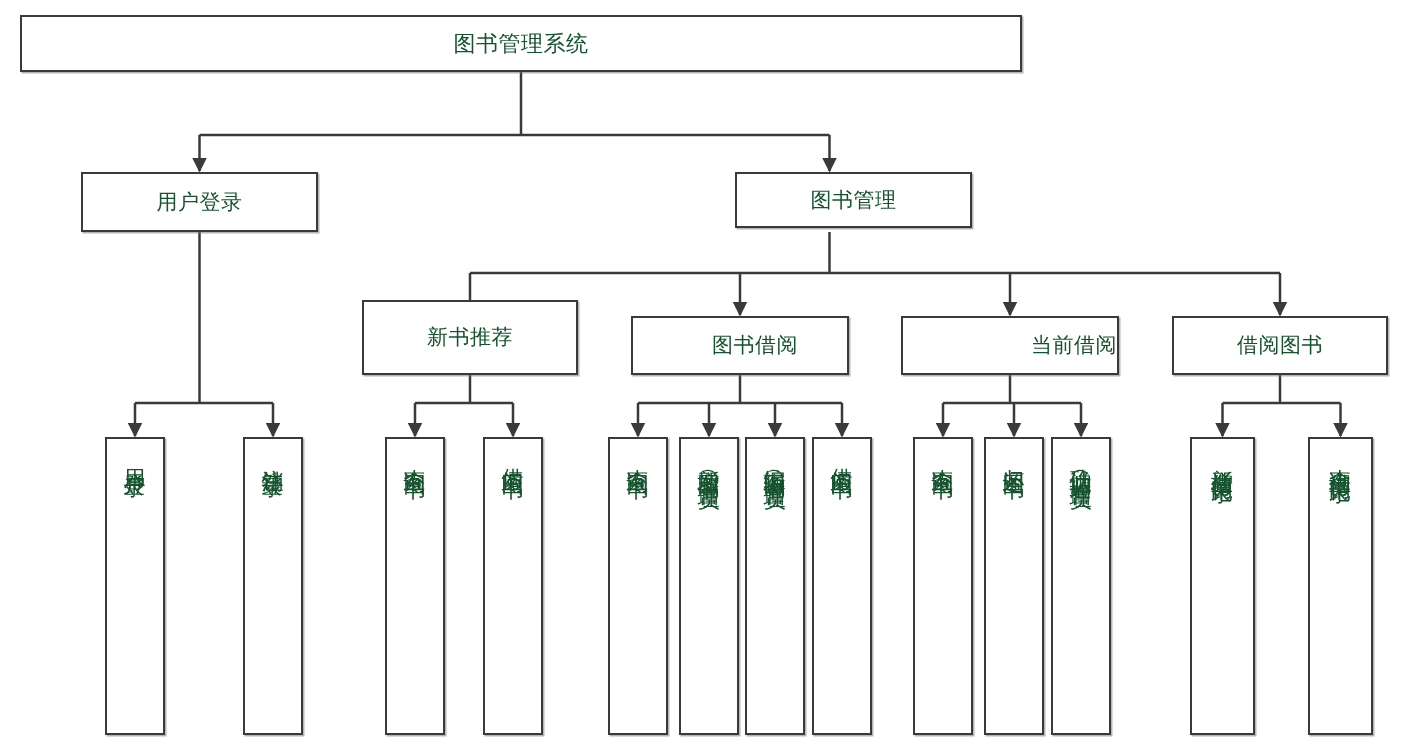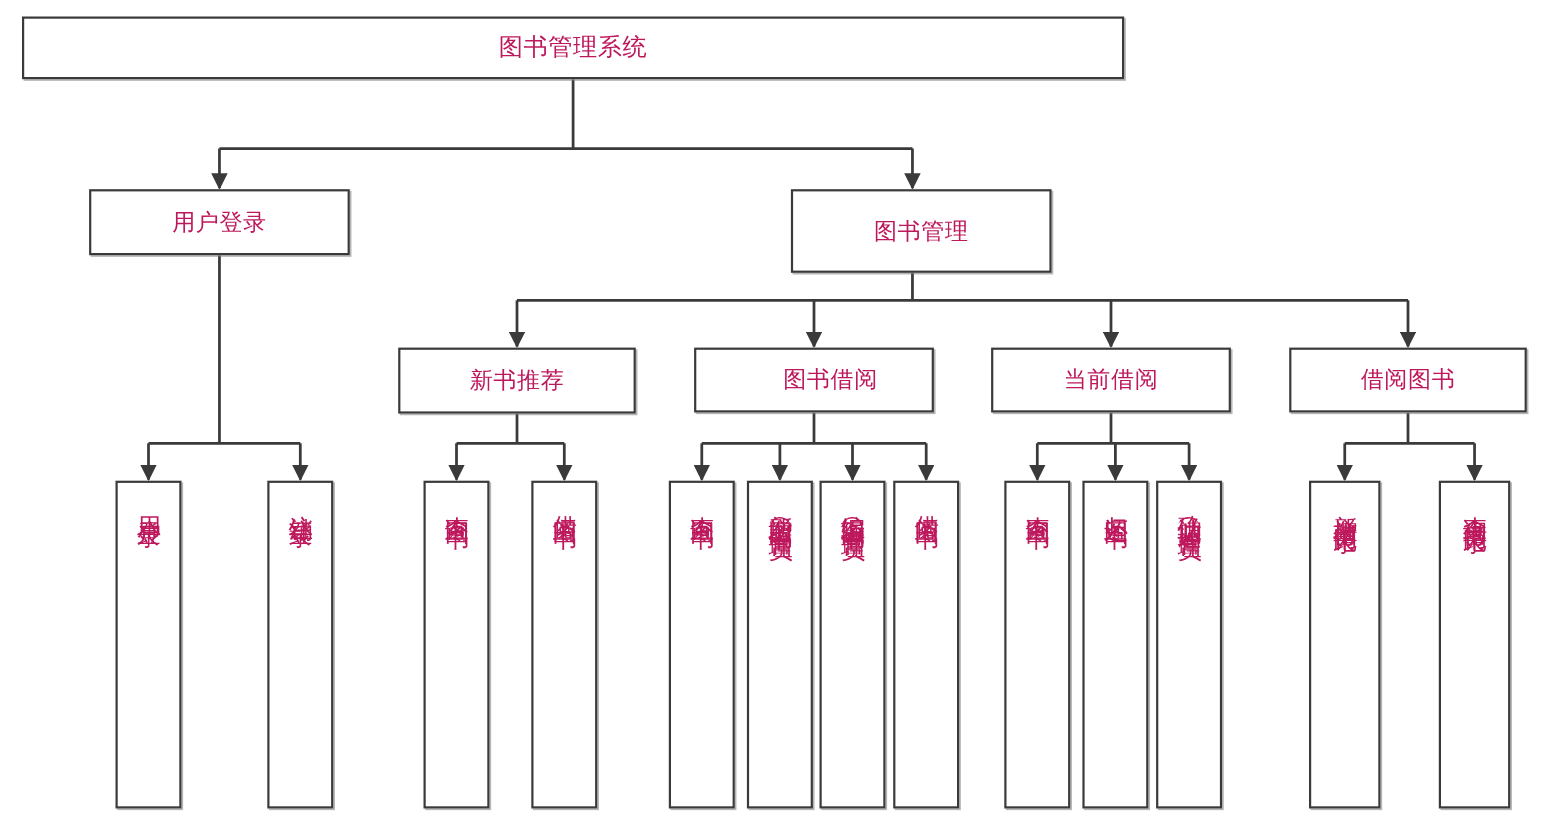--- a/index.html
+++ b/index.html
@@ -30,21 +30,21 @@
     box-sizing: border-box;
     background: #ffffff;
     border: 2.5px solid #3a3a3a;
     box-shadow: 1.5px 1.5px 0 rgba(120,120,120,0.55);
     display: flex;
     align-items: center;
     justify-content: center;
     z-index: 2;
   }
   .node-label {
-    color: #be185d;
+    color: #14532d;
     font-size: 21px;
     line-height: 1.25;
     letter-spacing: 0.5px;
     white-space: nowrap;
     text-align: center;
   }
   .node.root .node-label { font-size: 22px; }
   .node.vertical {
     align-items: flex-start;
     padding-top: 12px;
@@ -116,30 +116,30 @@
       </g>
   </svg>
 
   <div id="node-layer">
       <div class="node root" style="left: 20px; top: 15px; width: 1002px; height: 57px;">
         <div class="node-label">图书管理系统</div>
       </div>
       <div class="node" style="left: 81px; top: 172px; width: 237px; height: 60px;">
         <div class="node-label">用户登录</div>
       </div>
-      <div class="node" style="left: 719px; top: 172px; width: 237px; height: 76px;">
+      <div class="node" style="left: 735px; top: 172px; width: 237px; height: 56px;">
         <div class="node-label">图书管理</div>
       </div>
-      <div class="node" style="left: 362px; top: 316px; width: 216px; height: 60px;">
+      <div class="node" style="left: 362px; top: 300px; width: 216px; height: 75px;">
         <div class="node-label">新书推荐</div>
       </div>
       <div class="node" style="left: 631px; top: 316px; width: 218px; height: 59px; padding-left: 30px;">
         <div class="node-label">图书借阅</div>
       </div>
-      <div class="node" style="left: 901px; top: 316px; width: 218px; height: 59px;">
+      <div class="node" style="left: 901px; top: 316px; width: 218px; height: 59px; justify-content: flex-end;">
         <div class="node-label">当前借阅</div>
       </div>
       <div class="node" style="left: 1172px; top: 316px; width: 216px; height: 59px;">
         <div class="node-label">借阅图书</div>
       </div>
       <div class="node vertical" style="left: 105px; top: 437px; width: 60px; height: 298px;">
         <div class="node-label">用户登录</div>
       </div>
       <div class="node vertical" style="left: 243px; top: 437px; width: 60px; height: 298px;">
         <div class="node-label">注销登录</div>

